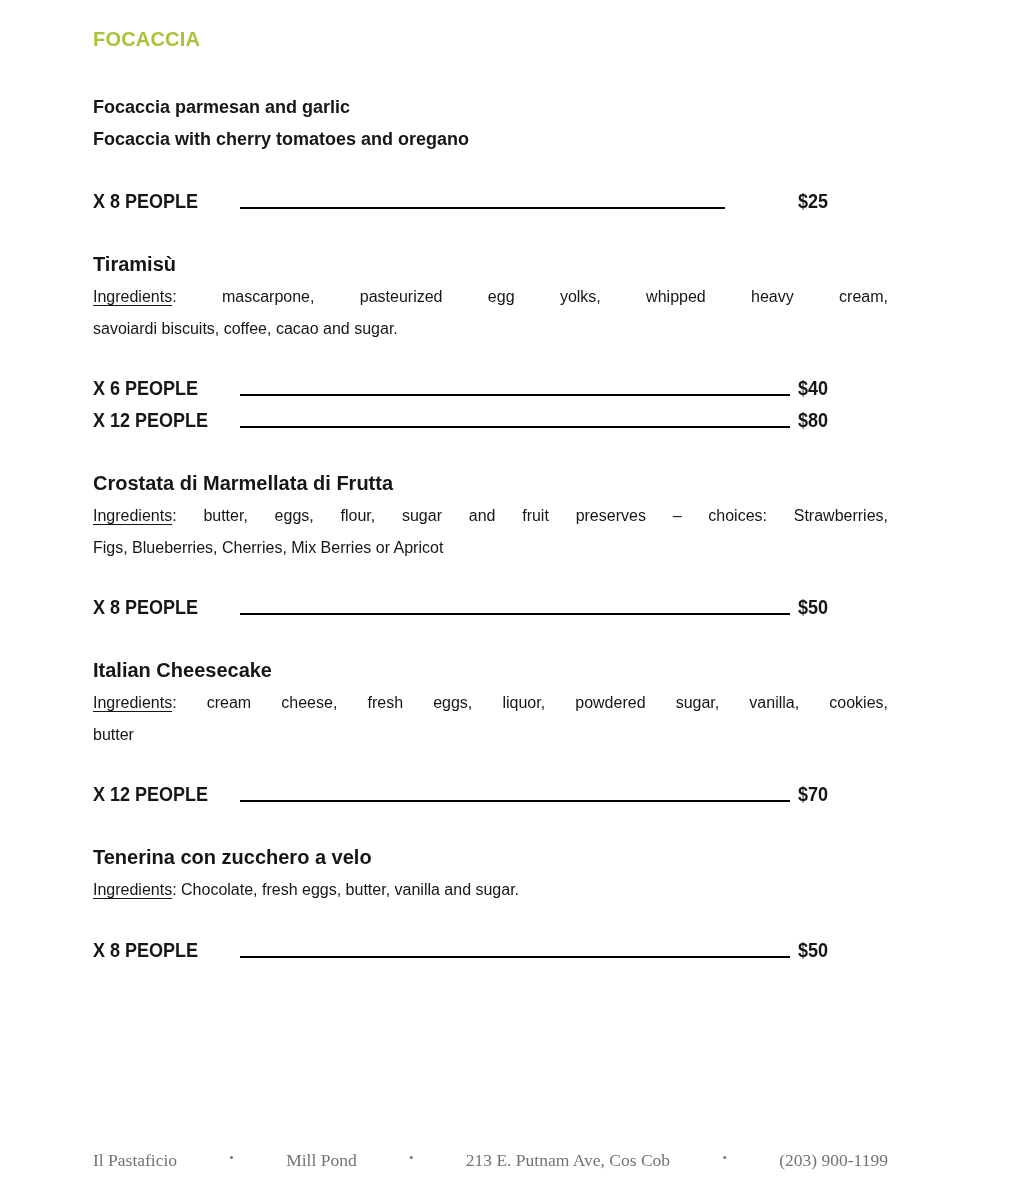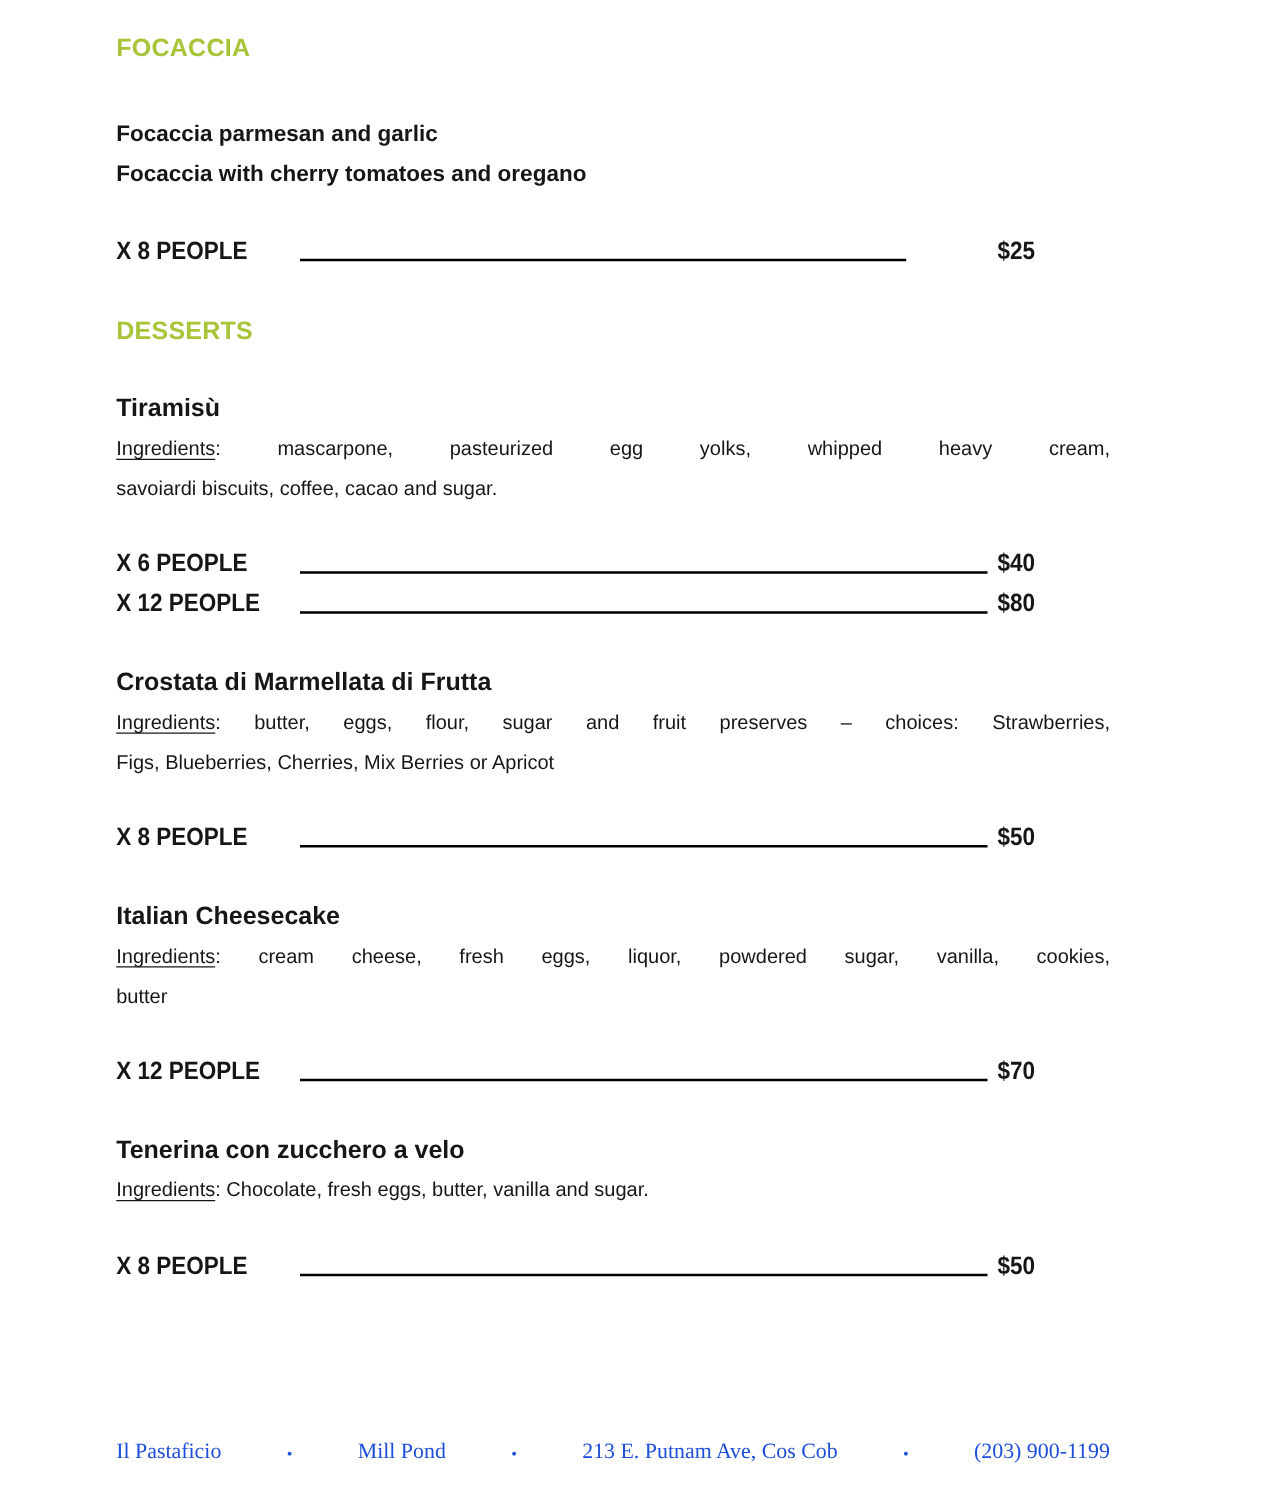--- a/index.html
+++ b/index.html
@@ -77,24 +77,24 @@
   .stretch { text-align: justify; text-align-last: justify; }
   .u { text-decoration: underline; text-underline-offset: 3px; }
   .price-rows { margin-top: 24px; }
   .footer {
     position: absolute;
     left: 93px;
     right: 133px;
     top: 1150px;
     display: flex;
     justify-content: space-between;
-    align-items: flex-end;
+    align-items: flex-start;
     font-family: "Liberation Serif", serif;
     font-size: 17.5px;
-    color: #1d4ed8;
+    color: #737373;
     gap: 44px;
   }
   .bullet { font-size: 13px; }
 </style>
 </head>
 <body>
 
 <div class="page">
 
   <h2 class="section-heading">FOCACCIA</h2>
@@ -103,21 +103,20 @@
     <div class="focaccia-item">Focaccia parmesan and garlic</div>
     <div class="focaccia-item">Focaccia with cherry tomatoes and oregano</div>
   </div>
 
   <div class="price-row focaccia-row">
     <span class="price-label">X 8 PEOPLE</span>
     <span class="rule rule-short"></span>
     <span class="price">$25</span>
   </div>
 
-  <h2 class="section-heading desserts-heading">DESSERTS</h2>
 
   <section class="dessert">
     <h3 class="dessert-name">Tiramisù</h3>
     <p class="ingredients">
       <span class="ing-line stretch"><span class="u">Ingredients</span><span>:  mascarpone, pasteurized egg yolks, whipped heavy cream,</span></span>
       <span class="ing-line">savoiardi biscuits, coffee, cacao and sugar.</span>
     </p>
     <div class="price-rows">
       <div class="price-row">
         <span class="price-label">X 6 PEOPLE</span>

